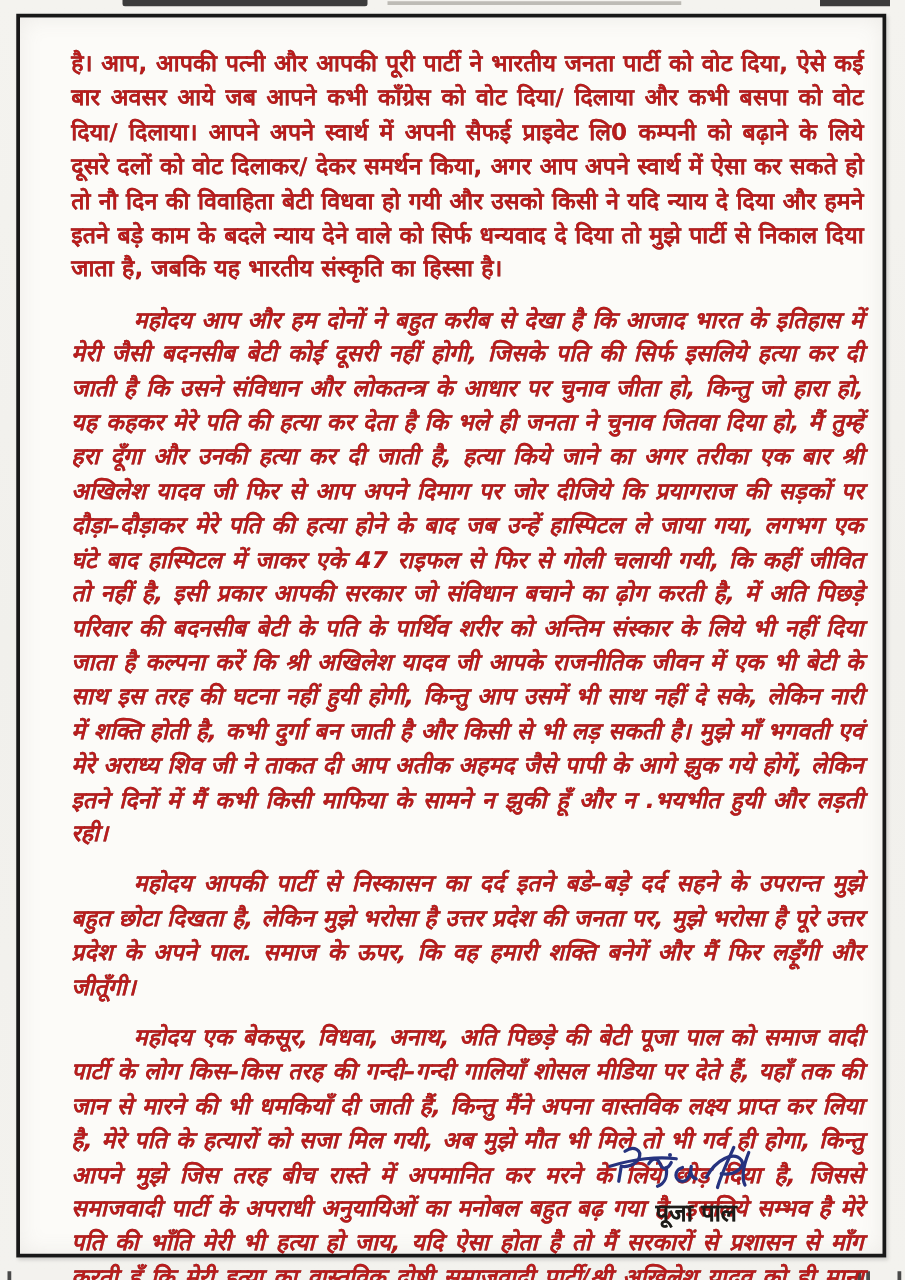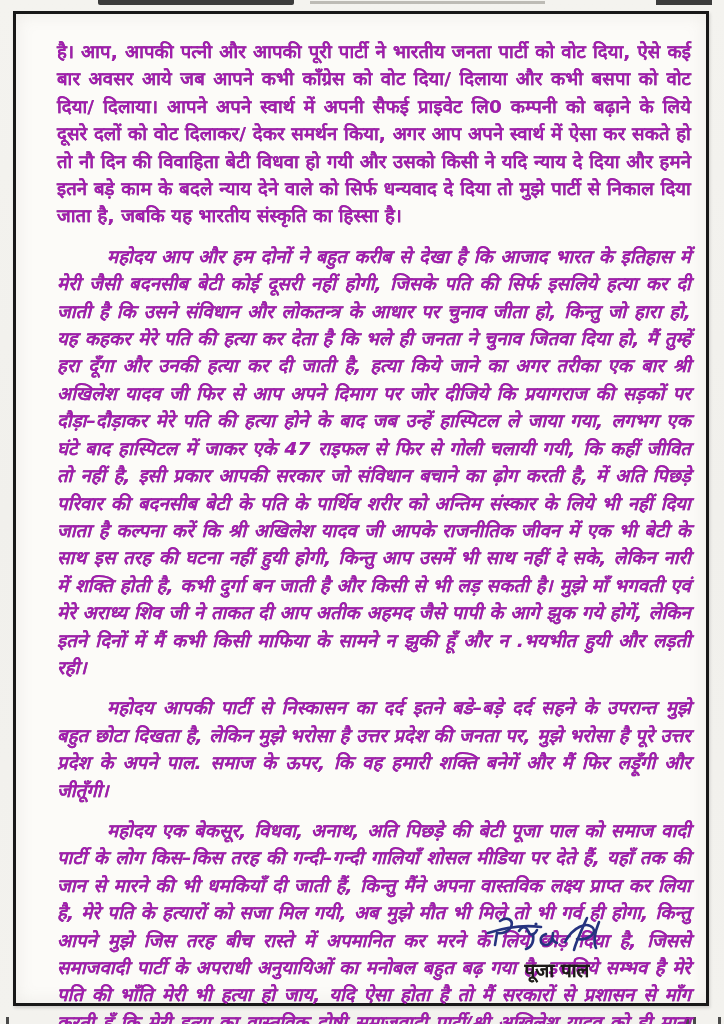--- a/index.html
+++ b/index.html
@@ -34,21 +34,21 @@
   .content{
     position:absolute;left:0;top:0;right:0;bottom:0;
     padding:24px 15px 0 41px;
     box-sizing:border-box;
   }
   .para{
     margin:0 0 13px 0;
     font-size:18.5px;
     line-height:27.4px;
     font-weight:600;
-    color:#a21caf;
+    color:#b91c1c;
     text-align:justify;
     letter-spacing:.1px;
     text-shadow:0 0 .4px rgba(30,28,25,.55);
   }
   .para.indent{text-indent:50px;font-style:italic;}
   .sig-block{
     position:absolute;
     right:64px;bottom:20px;
     width:170px;text-align:center;
   }

